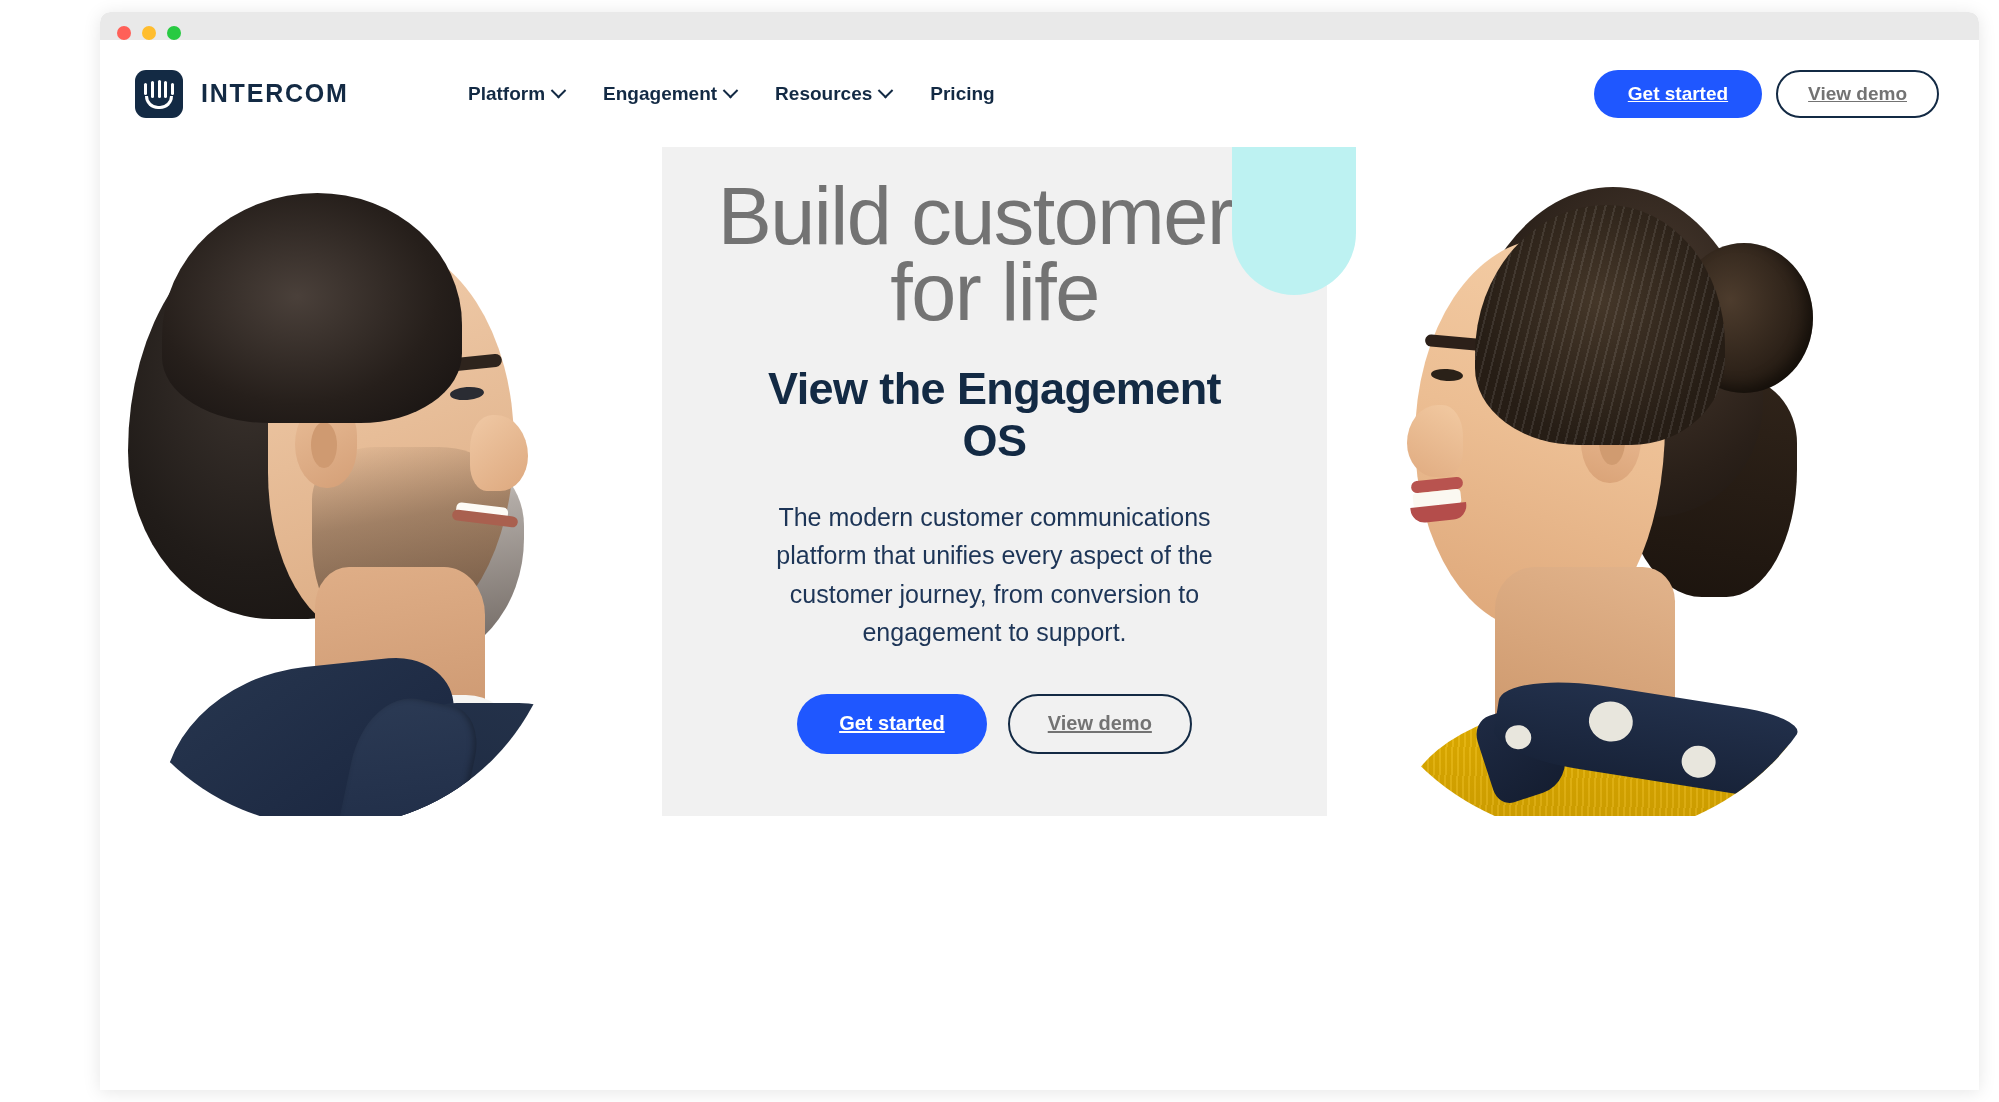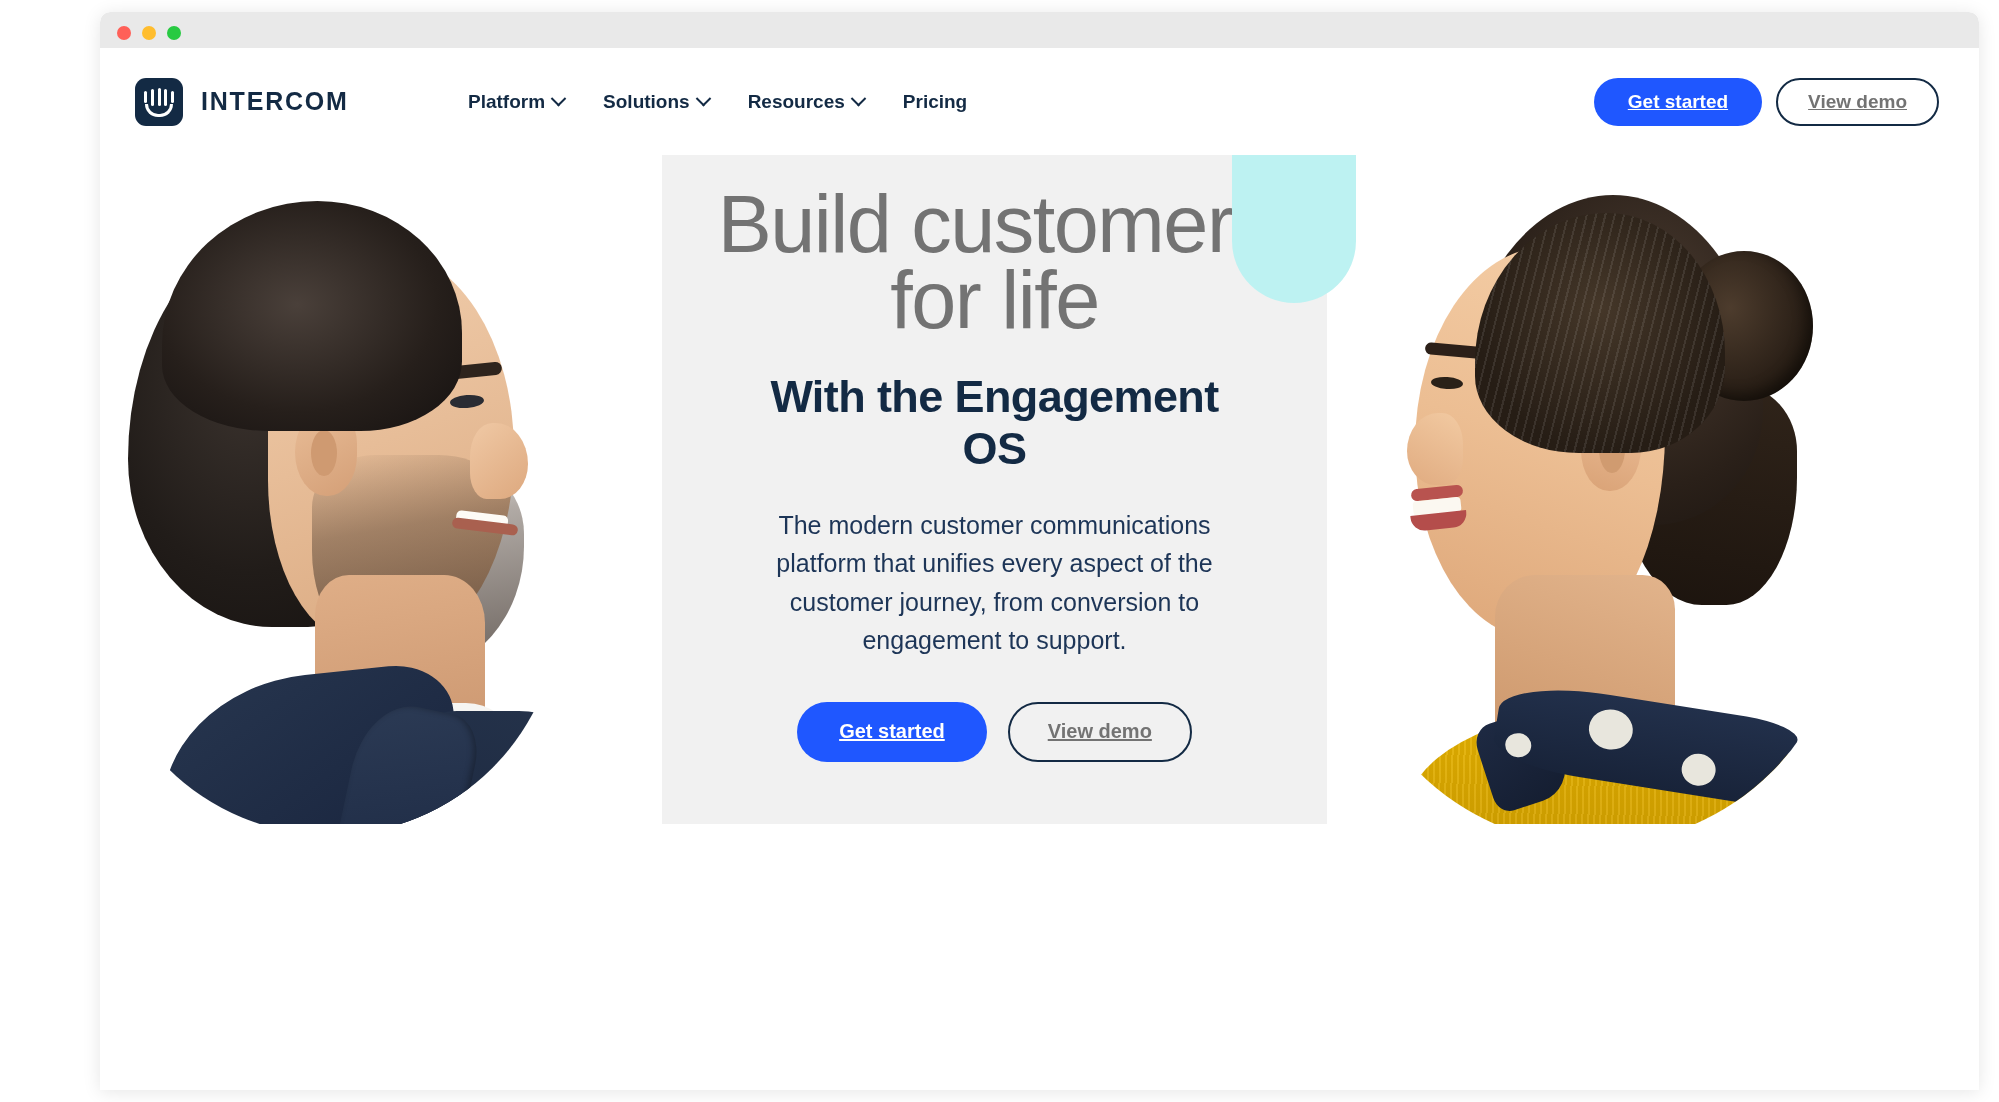--- a/index.html
+++ b/index.html
@@ -42,21 +42,21 @@
   }
   .dot { width: 14px; height: 14px; border-radius: 50%; }
   .dot-red    { background: #ff6058; }
   .dot-yellow { background: #ffbd2e; }
   .dot-green  { background: #28ca42; }
 
   
   #page {
     position: absolute;
     left: 0;
-    top: 36px;
+    top: 28px;
     width: 1879px;
     height: 776px;
     background: #ffffff;
     overflow: hidden;
   }
 
   
   #site-header {
     position: absolute;
     left: 0; top: 0;
@@ -572,21 +572,21 @@
         </span>
         <span class="brand-word">INTERCOM</span>
       </a>
 
       <nav id="main-nav">
         <span class="nav-item">
           <span>Platform</span>
           <i class="chev"></i>
         </span>
         <span class="nav-item">
-          <span>Solutions</span>
+          <span>Engagement</span>
           <i class="chev"></i>
         </span>
         <span class="nav-item">
           <span>Resources</span>
           <i class="chev"></i>
         </span>
         <span class="nav-item">
           <span>Pricing</span>
         </span>
       </nav>
@@ -645,21 +645,21 @@
                 <i class="pk"></i>
                 <i class="pk"></i>
                 <i class="pk"></i>
               </span>
           </div>
         </div>
       </div>
 
       <div id="hero-panel">
         <h1 id="hero-headline">Build customers for life</h1>
-        <h2 id="hero-subhead">With the Engagement OS</h2>
+        <h2 id="hero-subhead">View the Engagement OS</h2>
         <p id="hero-paragraph">The modern customer communications platform that unifies every aspect of the customer journey, from conversion to engagement to support.</p>
         <div id="hero-ctas">
           <button class="btn btn-lg btn-primary">Get started</button>
           <button class="btn btn-lg btn-outline">View demo</button>
         </div>
       </div>
 
       <div class="arch" id="arch-mint"></div>
 
       <div id="blue-band">

